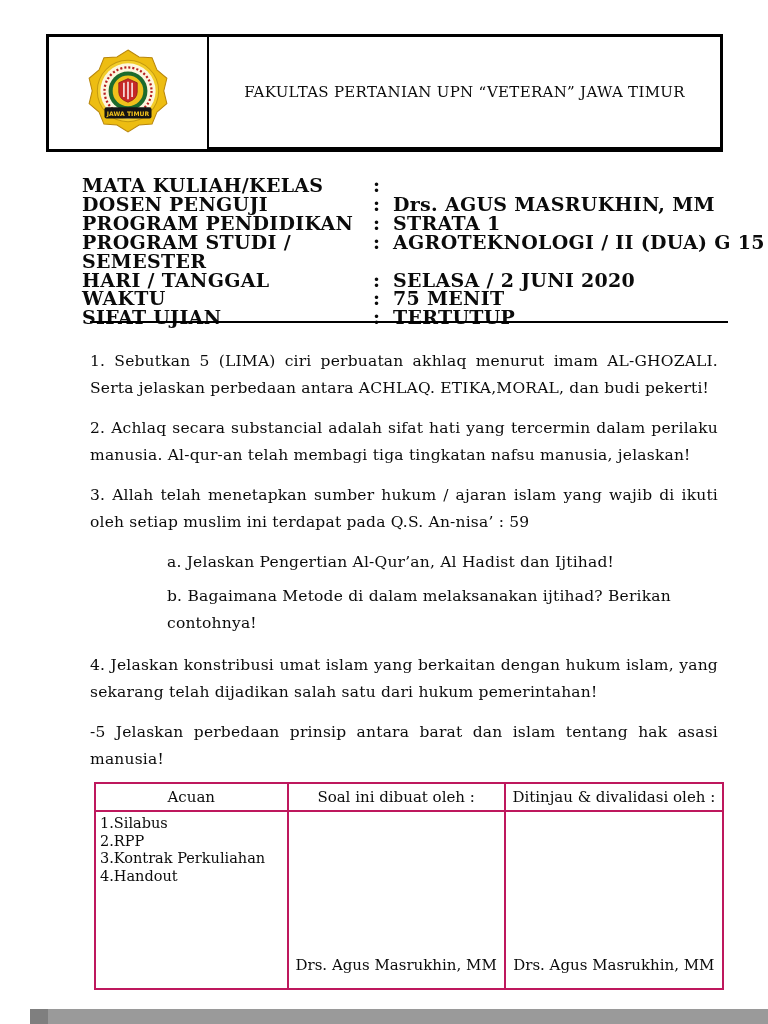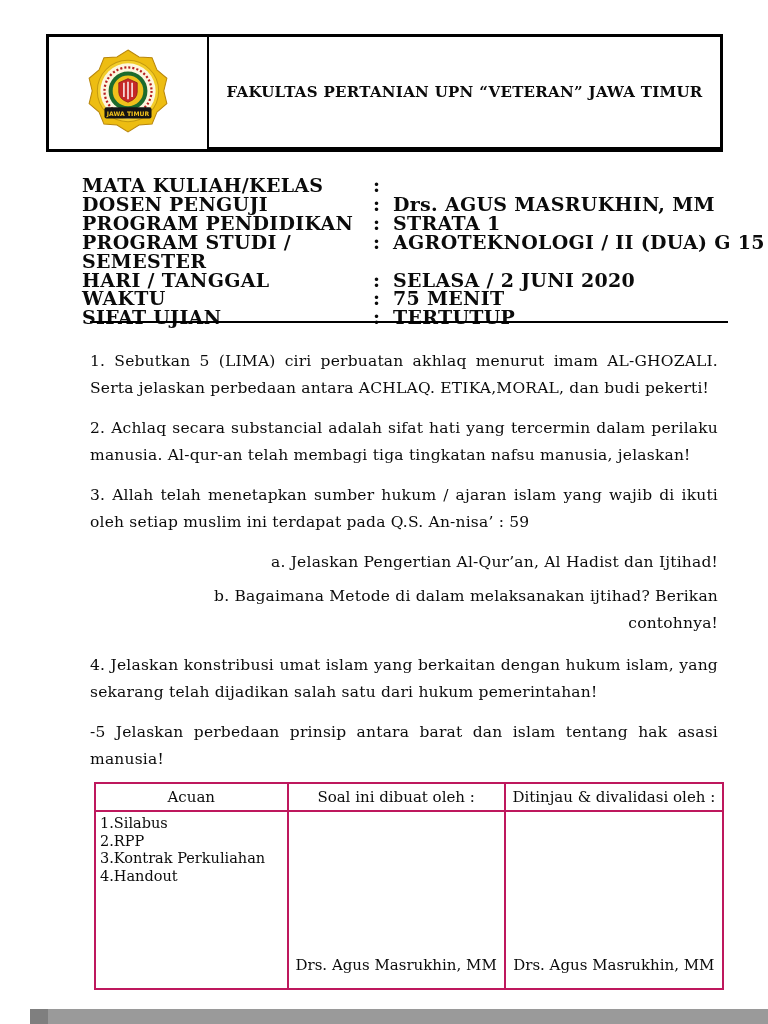--- a/index.html
+++ b/index.html
@@ -18,21 +18,21 @@
     position:absolute; left:46px; top:34px; width:677px; height:118px;
     border:3px solid #000; display:flex; background:#fff;
   }
   .logo-cell {
     width:160px; border-right:2.5px solid #000;
     display:flex; align-items:center; justify-content:center;
   }
   .title-cell { flex:1; display:flex; flex-direction:column; }
   .title-row {
     flex:1; display:flex; align-items:center; justify-content:center;
-    font-weight:bold; font-size:15px; letter-spacing:.3px; text-align:center;
+    font-weight:normal; font-size:15px; letter-spacing:.3px; text-align:center;
     padding:13px 8px;
   }
   .title-row.first { border-bottom:2.5px solid #000; }
 
   
   .meta {
     position:absolute; left:82px; top:176px; width:634px;
     font-weight:bold; font-size:19px; letter-spacing:.3px;
   }
   .meta-row { display:flex; line-height:18.9px; }
@@ -44,21 +44,21 @@
     position:absolute; left:90px; top:321px; width:638px;
     border-top:2px solid #000;
   }
 
   
   .questions {
     position:absolute; left:90px; top:348px; width:628px;
     font-size:15.5px; letter-spacing:.2px;
   }
   .q { text-align:justify; line-height:27px; margin-bottom:13px; }
-  .q.sub { margin-left:42px; margin-bottom:7px; text-align:right; }
+  .q.sub { margin-left:77px; margin-bottom:7px; text-align:left; }
   .q.sub-last { margin-bottom:15px; }
 
   .success {
     position:absolute; top:739px; left:0; width:768px;
     text-align:center; font-weight:bold; font-size:14.5px; letter-spacing:.4px;
   }
 
   
   .footer-table {
     position:absolute; left:94px; top:782px; width:630px;

